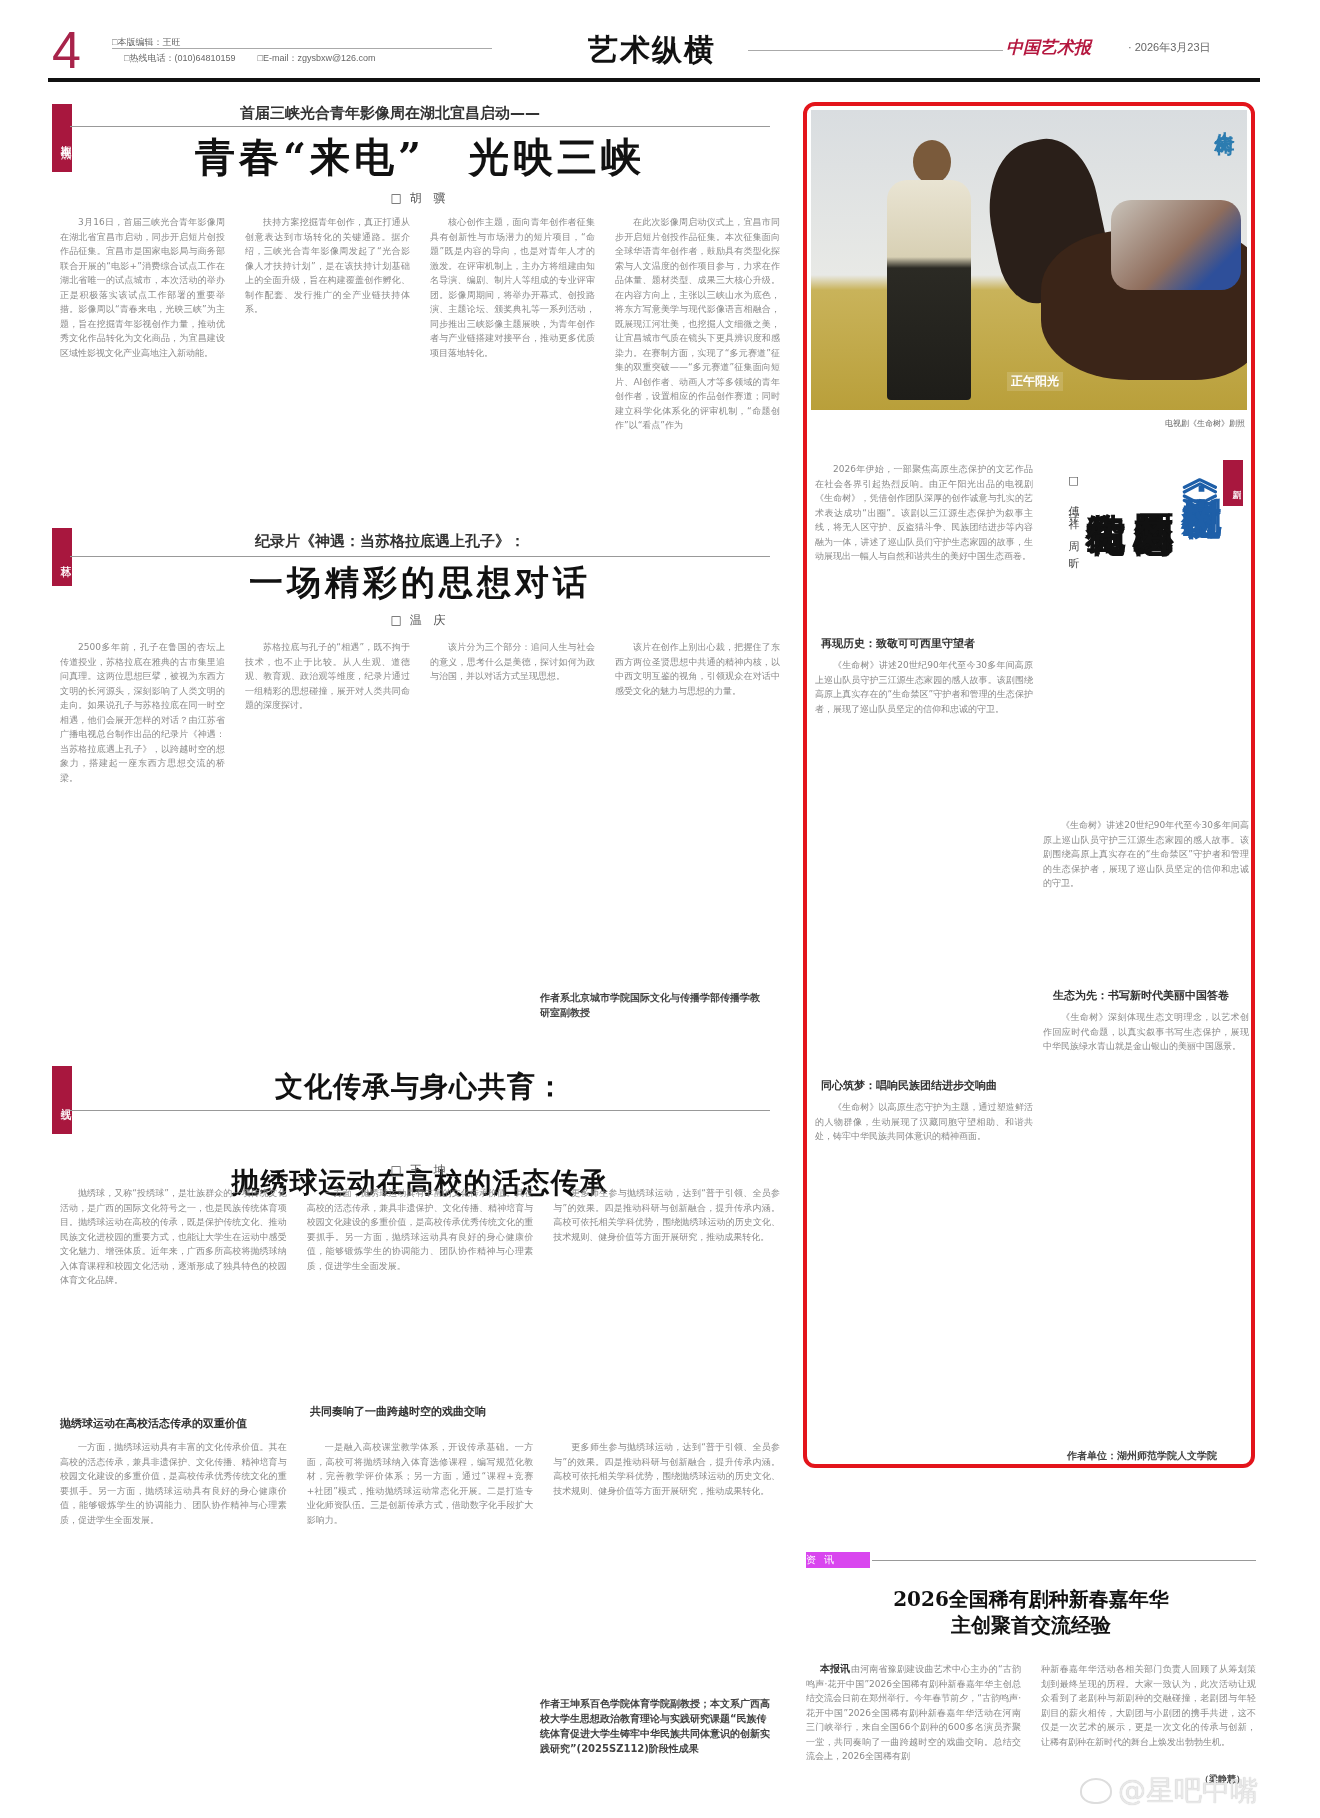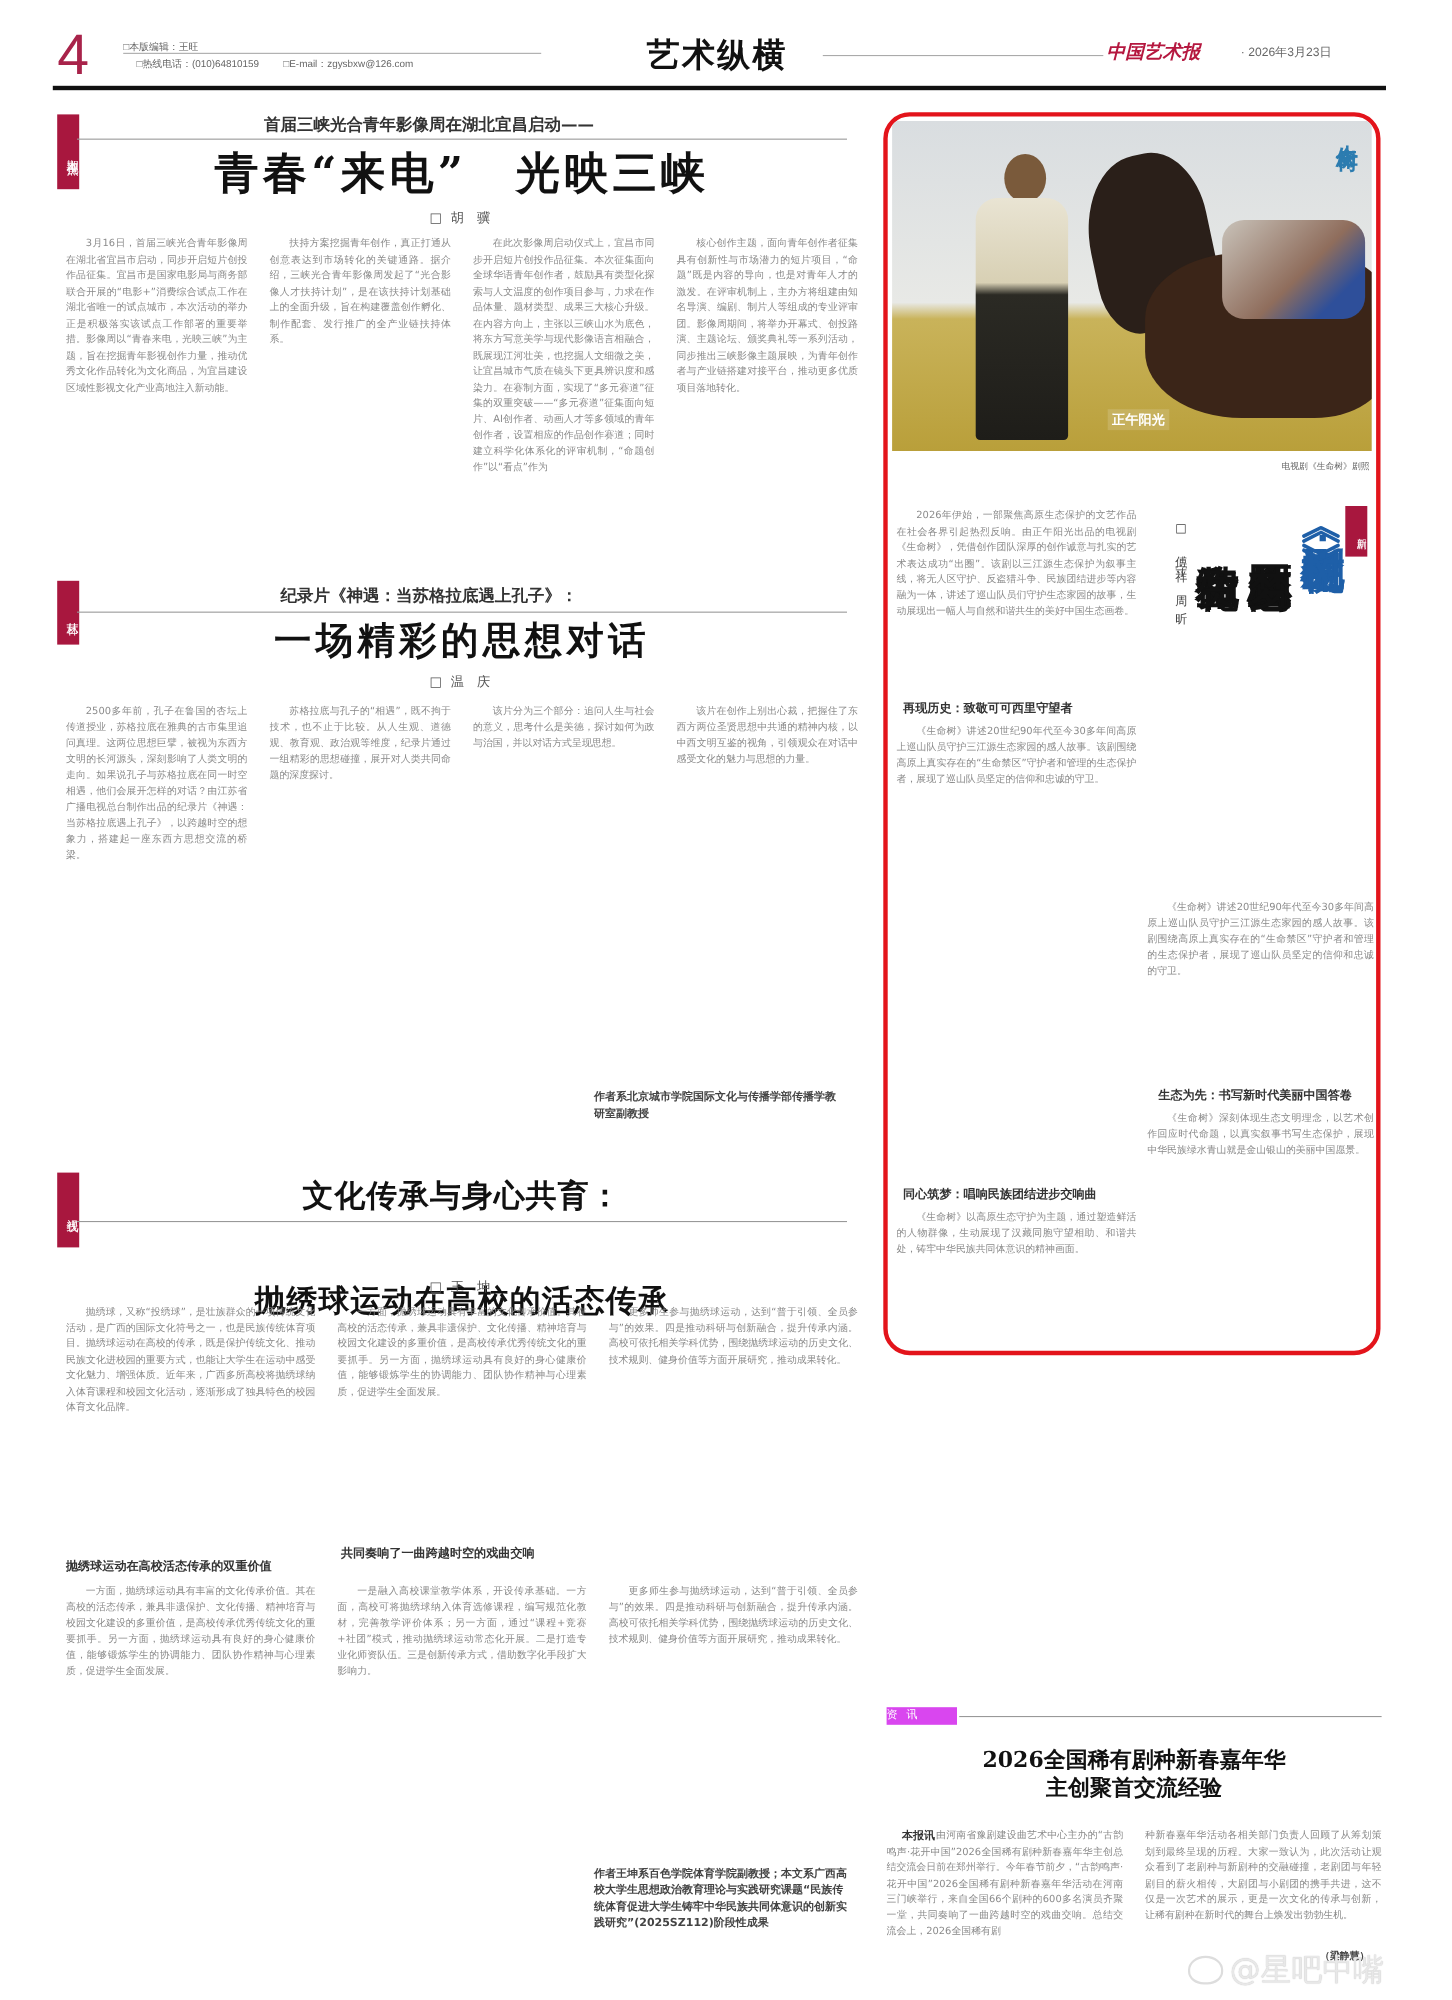--- a/index.html
+++ b/index.html
@@ -27,21 +27,21 @@
   .byline { position: absolute; font-family: "DejaVu Sans", sans-serif; font-size: 12px; color: #555; text-align: center; letter-spacing: 4px; }
   .byline::before { content: "□"; margin-right: 4px; }
 
   
   .cols { position: absolute; display: flex; gap: 20px; }
   .col { flex: 1; font-family: "DejaVu Sans", sans-serif; font-size: 9px; line-height: 14.5px; color: #8a8a8a; text-align: justify; overflow: hidden; text-indent: 2em; }
   .subhead { position: absolute; font-family: "DejaVu Sans", sans-serif; font-weight: bold; font-size: 11px; color: #333; }
   .note { position: absolute; font-family: "DejaVu Sans", sans-serif; font-weight: bold; font-size: 10px; line-height: 15px; color: #444; }
 
   
-  .feature-box { position: absolute; left: 803px; top: 102px; width: 452px; height: 1130px; border: 4px solid #e3141b; border-radius: 24px; overflow: hidden; background: #fff; }
+  .feature-box { position: absolute; left: 803px; top: 102px; width: 452px; height: 1366px; border: 4px solid #e3141b; border-radius: 12px; overflow: hidden; background: #fff; }
   .photo { position: absolute; left: 4px; top: 4px; width: 436px; height: 300px; background: linear-gradient(180deg, #d9dde0 0%, #e8e9e6 55%, #c9b35a 60%, #b99f3a 100%); overflow: hidden; }
   .photo .man { position: absolute; left: 70px; top: 30px; width: 90px; height: 260px; }
   .photo .man .head { position: absolute; left: 32px; top: 0; width: 38px; height: 44px; border-radius: 50%; background: #7a5a3b; }
   .photo .man .body { position: absolute; left: 6px; top: 40px; width: 84px; height: 220px; background: linear-gradient(180deg, #e9e4d3 0%, #d8d0b4 35%, #2b2a24 40%, #1e1d19 100%); border-radius: 20px 20px 4px 4px; }
   .photo .horse { position: absolute; left: 160px; top: 20px; width: 280px; height: 270px; }
   .photo .horse .neck { position: absolute; left: 20px; top: 10px; width: 110px; height: 160px; background: #2a1f19; border-radius: 50% 40% 20% 30%; transform: rotate(-12deg); }
   .photo .horse .barrel { position: absolute; left: 70px; top: 100px; width: 220px; height: 150px; background: #3b2518; border-radius: 40% 30% 30% 40%; }
   .photo .horse .saddle { position: absolute; left: 140px; top: 70px; width: 130px; height: 90px; background: linear-gradient(135deg, #c9c3ba, #8f6d5c 55%, #2e4f9a 80%); border-radius: 20px; }
   .photo-title { position: absolute; right: 8px; top: 6px; writing-mode: vertical-rl; font-family: "DejaVu Serif", serif; font-weight: bold; font-size: 20px; color: #2c7cb0; letter-spacing: 2px; }
   .photo-badge { position: absolute; left: 196px; top: 262px; font-family: "DejaVu Sans", sans-serif; font-weight: bold; font-size: 12px; color: #fff; background: rgba(255,255,255,0.15); padding: 1px 4px; }
@@ -76,22 +76,22 @@
 <div class="mast-thick"></div>
 
 <div class="tag" style="left:52px; top:104px; height:68px;">本期视点</div>
 <div class="kicker" style="left:100px; top:104px; width:580px; font-size:15px;">首届三峡光合青年影像周在湖北宜昌启动——</div>
 <div class="hrule" style="left:70px; top:126px; width:700px;"></div>
 <div class="headline" style="left:60px; top:130px; width:720px; font-size:40px;">青春“来电”　光映三峡</div>
 <div class="byline" style="left:60px; top:190px; width:720px;">胡 骥</div>
 <div class="cols" style="left:60px; top:215px; width:720px; height:290px;">
   <div class="col">3月16日，首届三峡光合青年影像周在湖北省宜昌市启动，同步开启短片创投作品征集。宜昌市是国家电影局与商务部联合开展的“电影+”消费综合试点工作在湖北省唯一的试点城市，本次活动的举办正是积极落实该试点工作部署的重要举措。影像周以“青春来电，光映三峡”为主题，旨在挖掘青年影视创作力量，推动优秀文化作品转化为文化商品，为宜昌建设区域性影视文化产业高地注入新动能。</div>
   <div class="col">扶持方案挖掘青年创作，真正打通从创意表达到市场转化的关键通路。据介绍，三峡光合青年影像周发起了“光合影像人才扶持计划”，是在该扶持计划基础上的全面升级，旨在构建覆盖创作孵化、制作配套、发行推广的全产业链扶持体系。</div>
+  <div class="col">核心创作主题，面向青年创作者征集具有创新性与市场潜力的短片项目，“命题”既是内容的导向，也是对青年人才的激发。在评审机制上，主办方将组建由知名导演、编剧、制片人等组成的专业评审团。影像周期间，将举办开幕式、创投路演、主题论坛、颁奖典礼等一系列活动，同步推出三峡影像主题展映，为青年创作者与产业链搭建对接平台，推动更多优质项目落地转化。</div>
   <div class="col">在此次影像周启动仪式上，宜昌市同步开启短片创投作品征集。本次征集面向全球华语青年创作者，鼓励具有类型化探索与人文温度的创作项目参与，力求在作品体量、题材类型、成果三大核心升级。在内容方向上，主张以三峡山水为底色，将东方写意美学与现代影像语言相融合，既展现江河壮美，也挖掘人文细微之美，让宜昌城市气质在镜头下更具辨识度和感染力。在赛制方面，实现了“多元赛道”征集的双重突破——“多元赛道”征集面向短片、AI创作者、动画人才等多领域的青年创作者，设置相应的作品创作赛道；同时建立科学化体系化的评审机制，“命题创作”以“看点”作为</div>
-  <div class="col">核心创作主题，面向青年创作者征集具有创新性与市场潜力的短片项目，“命题”既是内容的导向，也是对青年人才的激发。在评审机制上，主办方将组建由知名导演、编剧、制片人等组成的专业评审团。影像周期间，将举办开幕式、创投路演、主题论坛、颁奖典礼等一系列活动，同步推出三峡影像主题展映，为青年创作者与产业链搭建对接平台，推动更多优质项目落地转化。</div>
 </div>
 
 <div class="tag" style="left:52px; top:528px; height:58px;">艺林</div>
 <div class="kicker" style="left:100px; top:532px; width:580px; font-size:15px;">纪录片《神遇：当苏格拉底遇上孔子》：</div>
 <div class="hrule" style="left:70px; top:556px; width:700px;"></div>
 <div class="headline" style="left:60px; top:560px; width:720px; font-size:34px;">一场精彩的思想对话</div>
 <div class="byline" style="left:60px; top:612px; width:720px;">温 庆</div>
 <div class="cols" style="left:60px; top:640px; width:720px; height:300px;">
   <div class="col">2500多年前，孔子在鲁国的杏坛上传道授业，苏格拉底在雅典的古市集里追问真理。这两位思想巨擘，被视为东西方文明的长河源头，深刻影响了人类文明的走向。如果说孔子与苏格拉底在同一时空相遇，他们会展开怎样的对话？由江苏省广播电视总台制作出品的纪录片《神遇：当苏格拉底遇上孔子》，以跨越时空的想象力，搭建起一座东西方思想交流的桥梁。</div>
   <div class="col">苏格拉底与孔子的“相遇”，既不拘于技术，也不止于比较。从人生观、道德观、教育观、政治观等维度，纪录片通过一组精彩的思想碰撞，展开对人类共同命题的深度探讨。</div>

